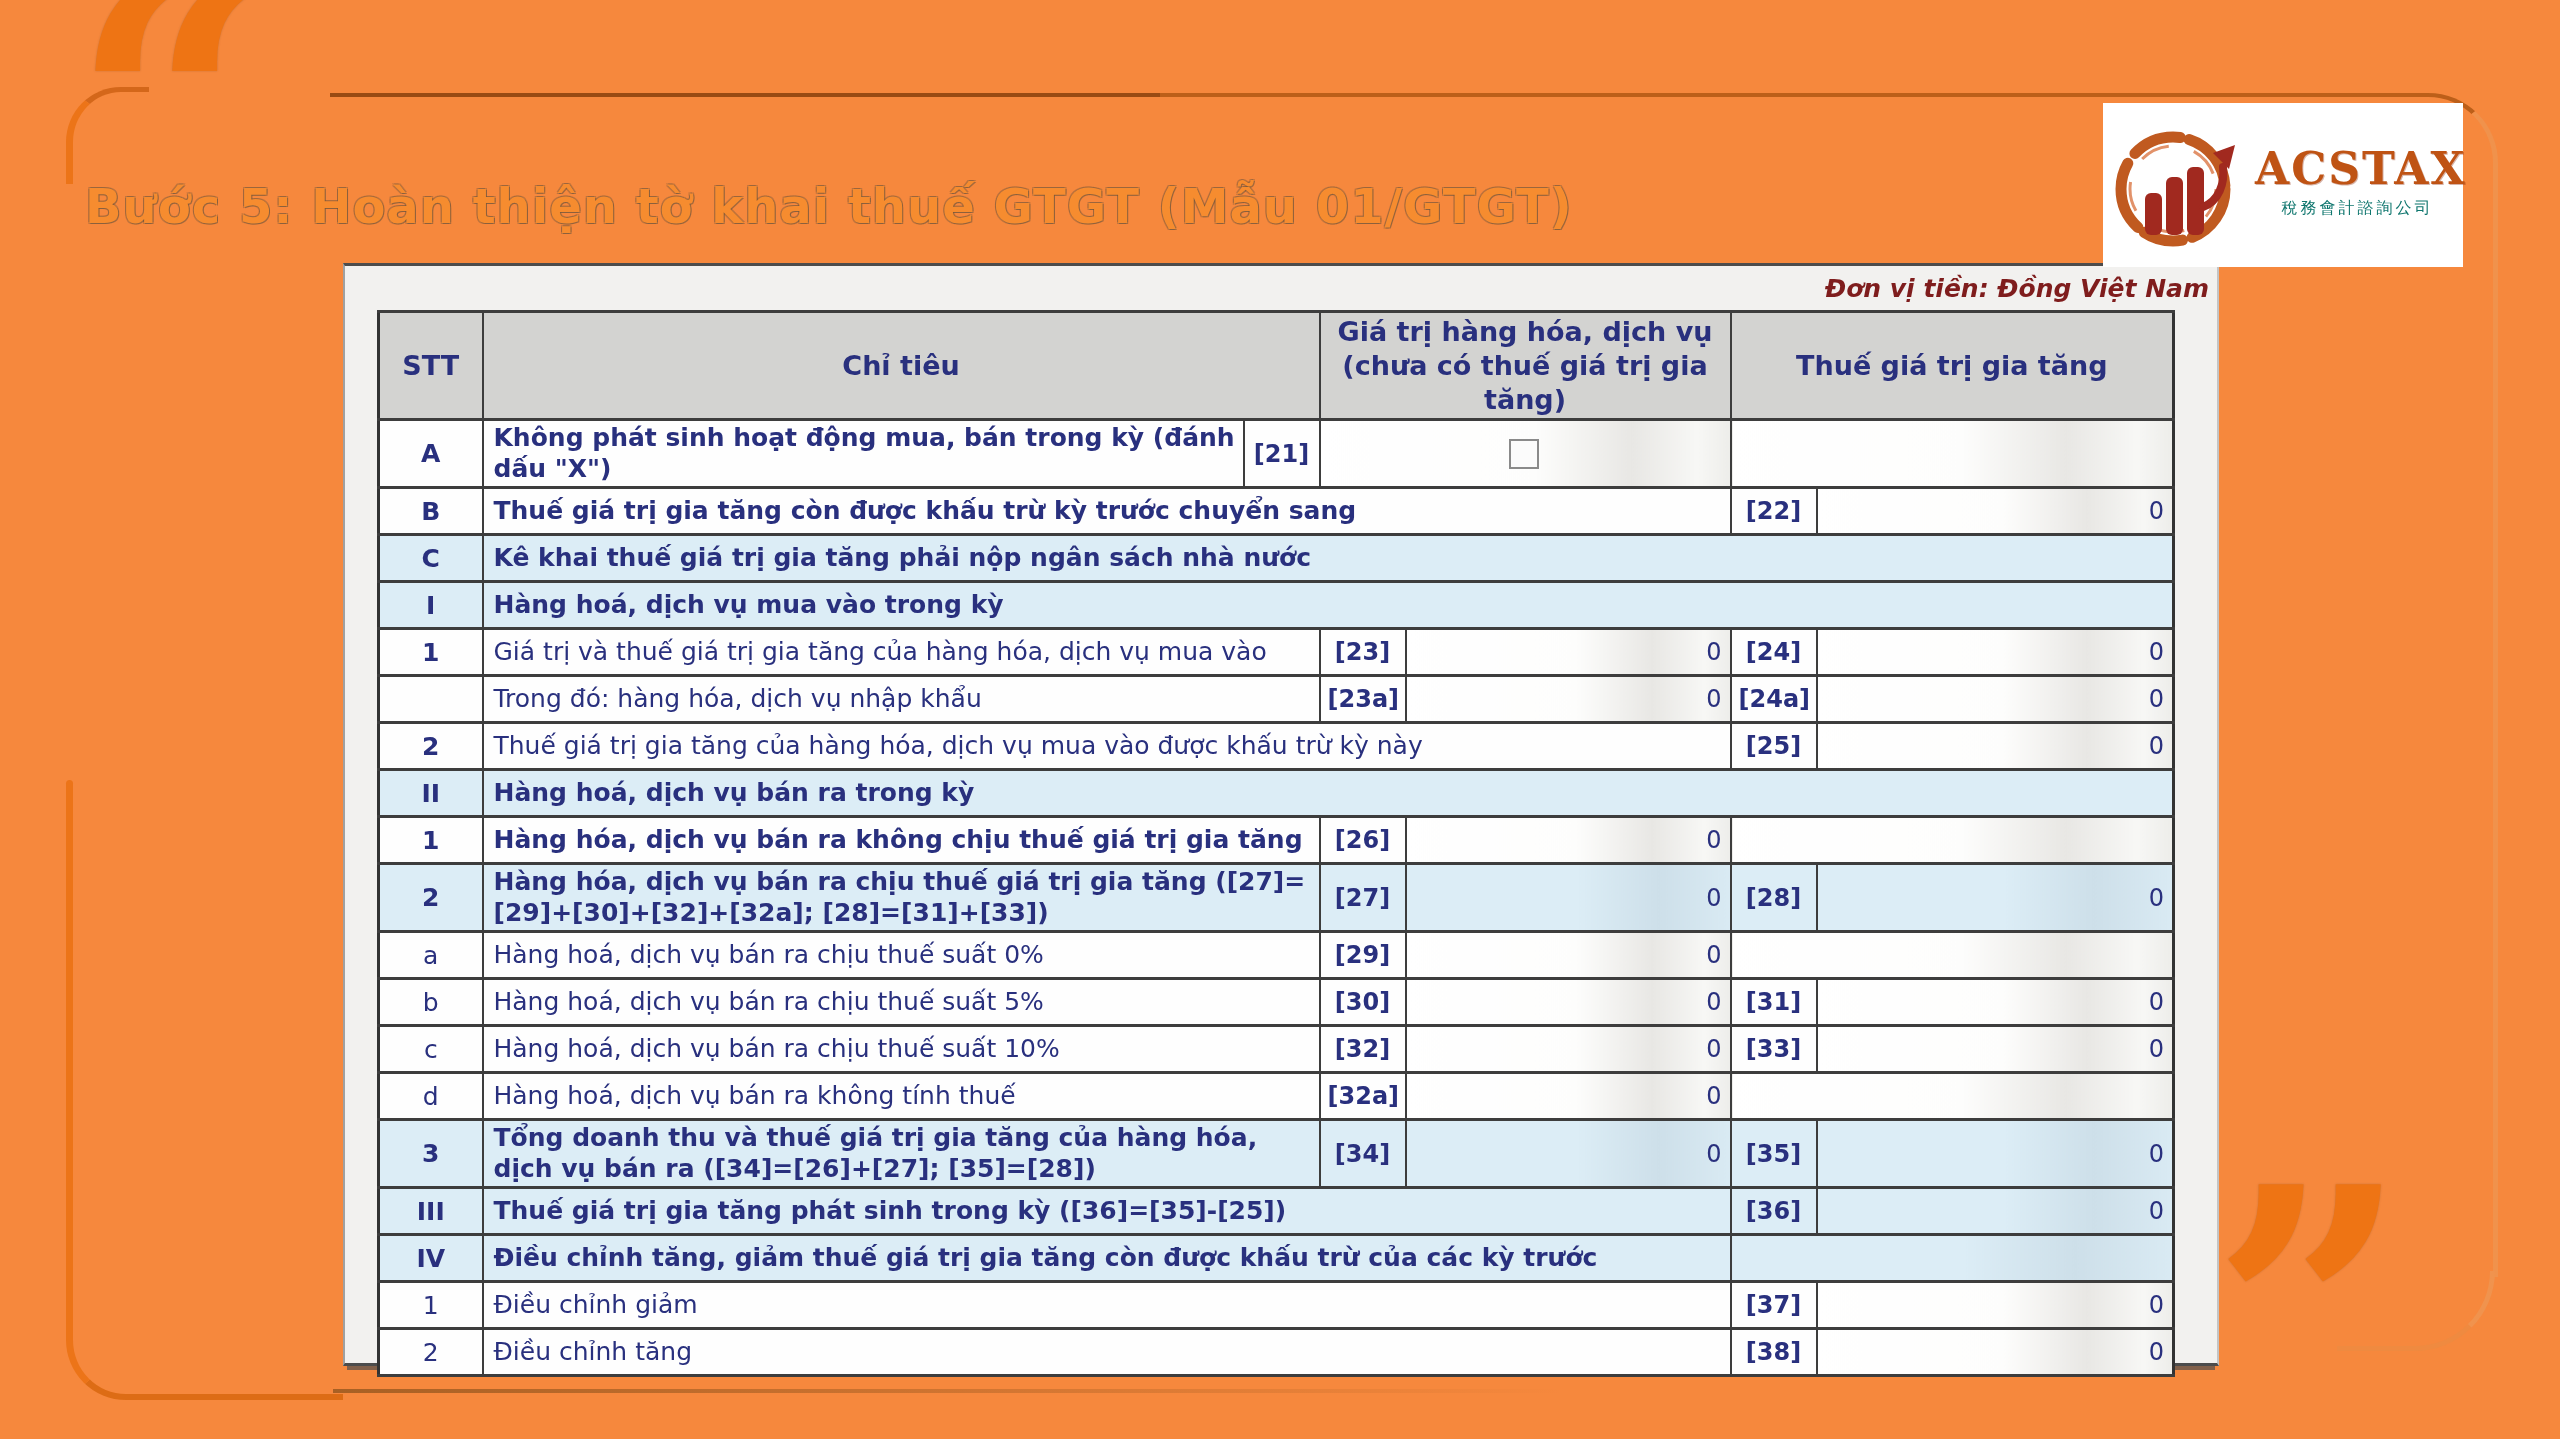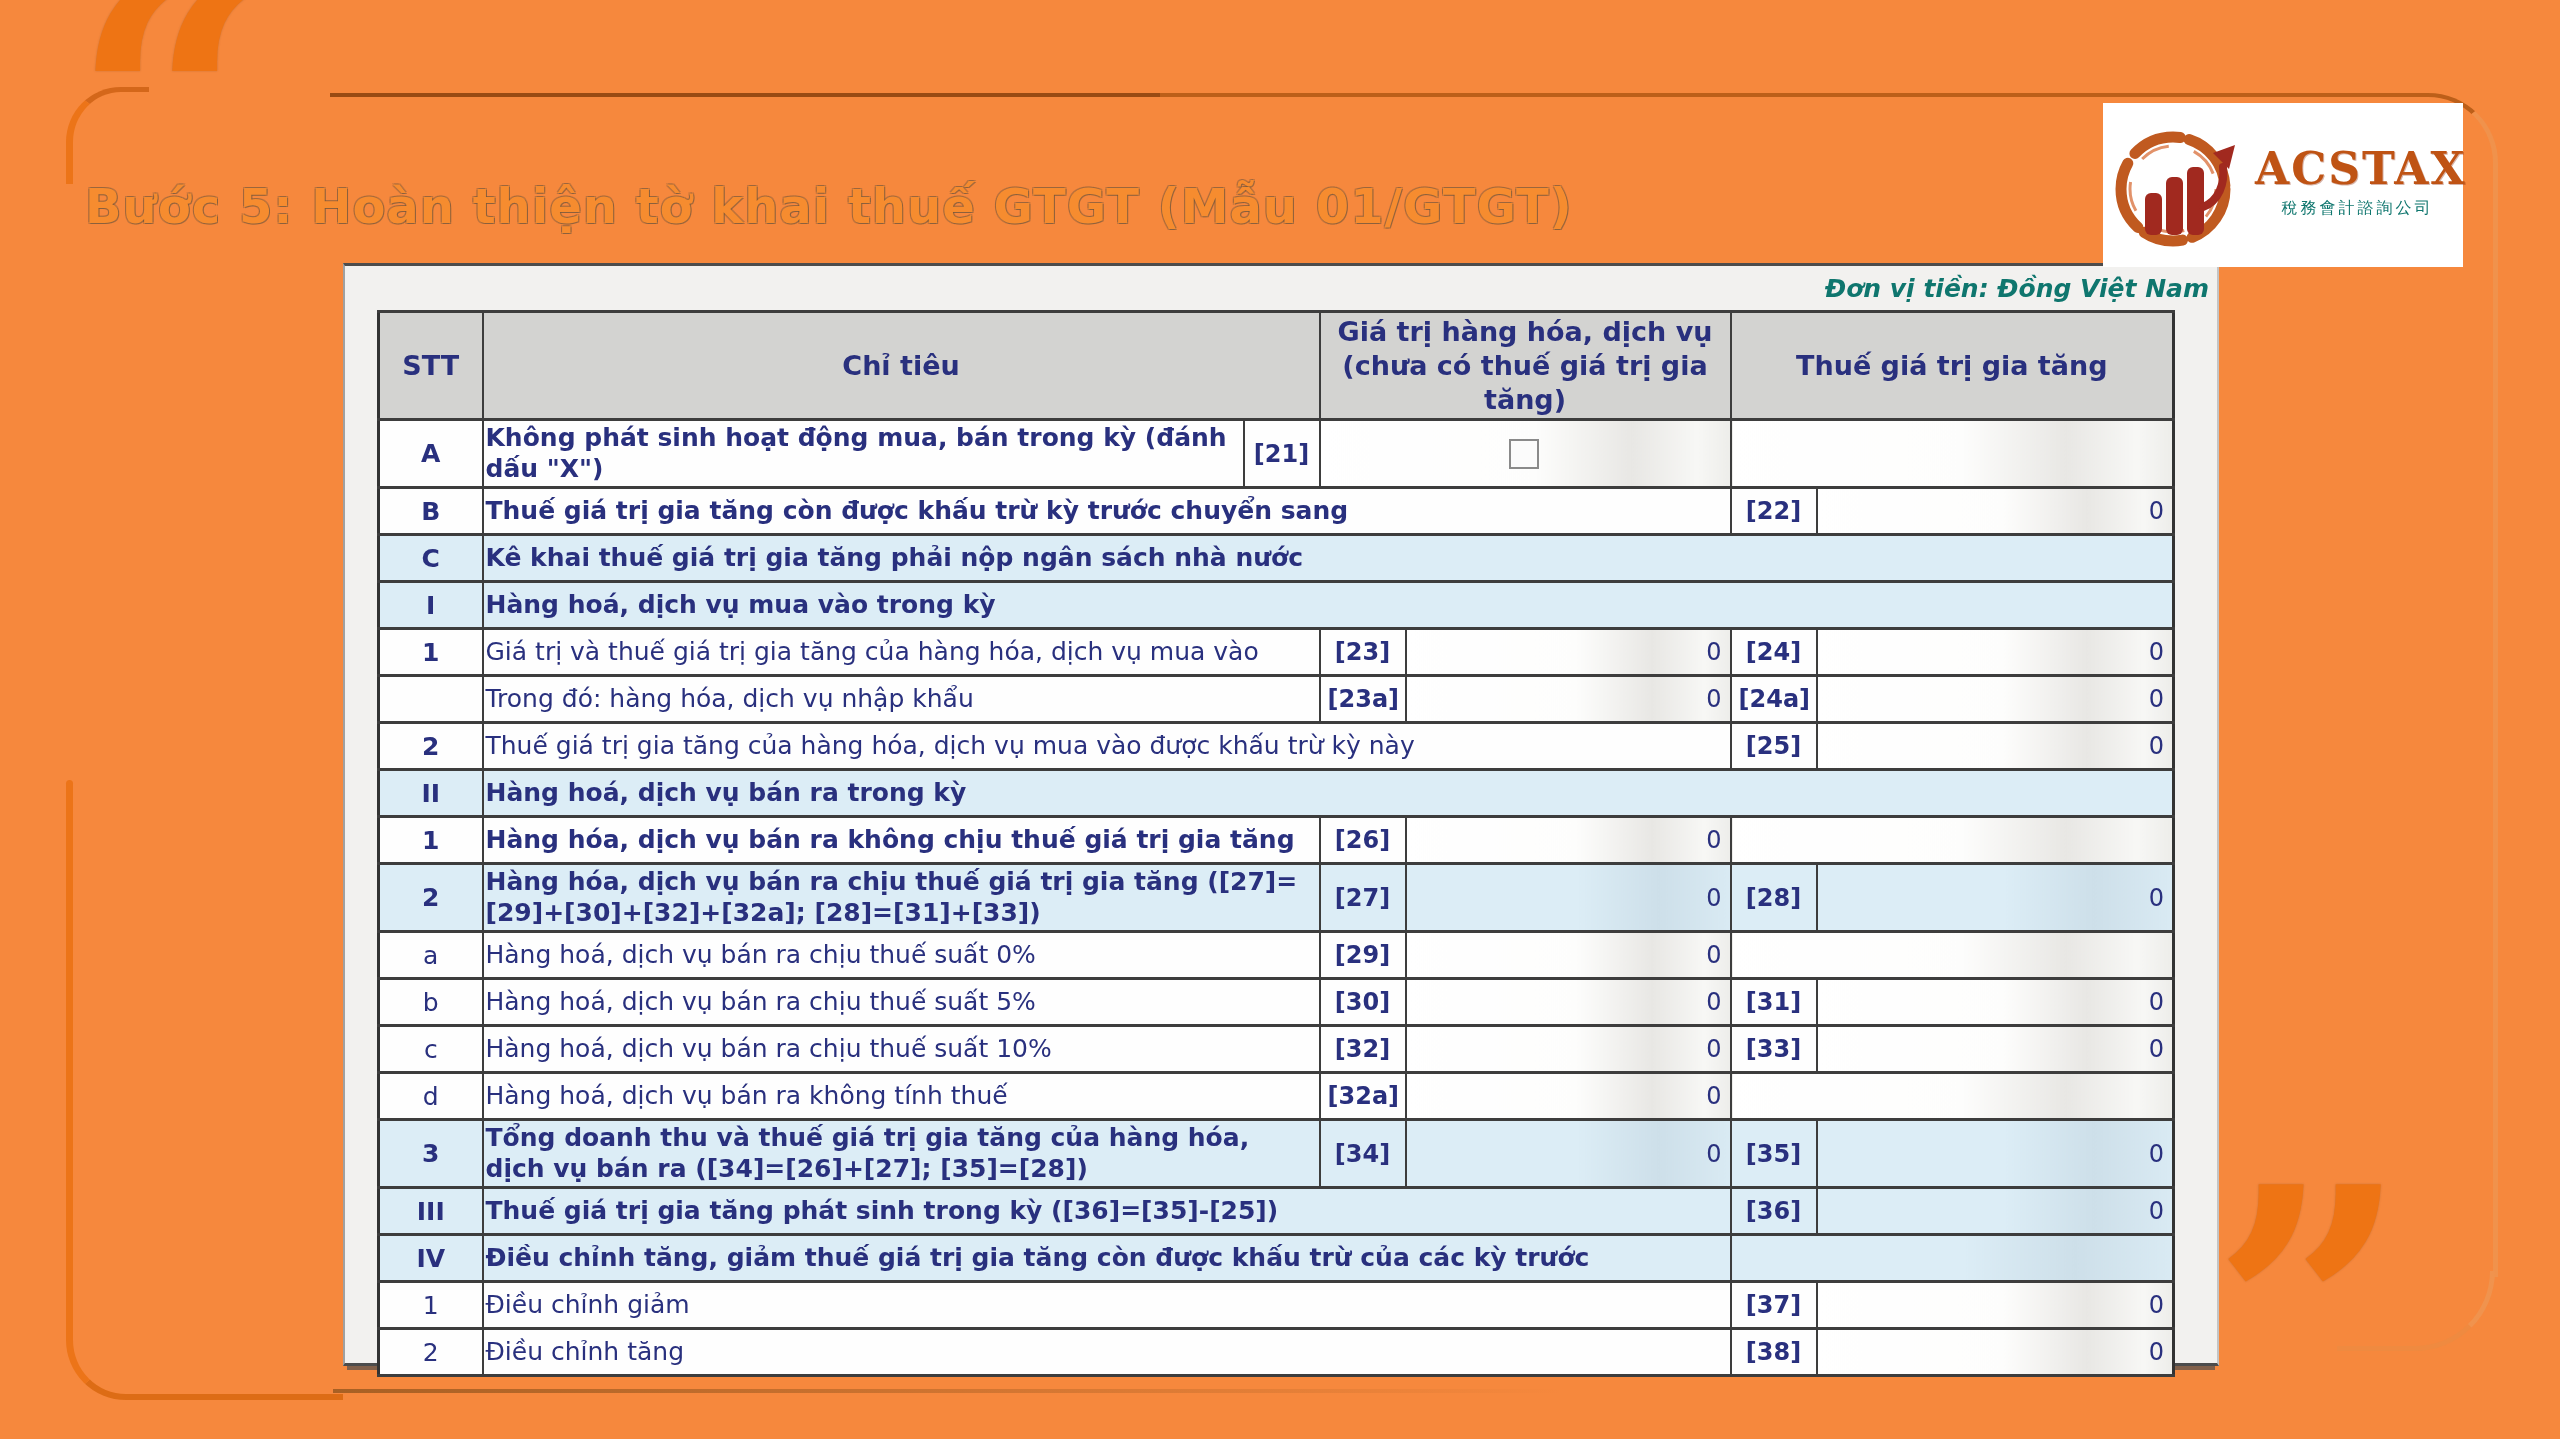--- a/index.html
+++ b/index.html
@@ -32,34 +32,34 @@
       letter-spacing:1px;white-space:nowrap;
       text-shadow:1px 1px 0 rgba(85,75,60,.50),-1px -1px 0 rgba(85,75,60,.35),
                   1px -1px 0 rgba(85,75,60,.33),-1px 1px 0 rgba(85,75,60,.33);}
 
   
   #panel{position:absolute;left:343px;top:263px;width:1872px;height:1097px;background:#f2f1ef;
       border-top:3px solid #4c4c4c;border-bottom:3px solid #4c4c4c;
       border-left:2px solid #a0a0a0;border-right:2px solid #c4c4c4;
       box-shadow:0 8px 0 -4px rgba(80,80,80,.7);}
   #currency-note{position:absolute;top:8px;right:8px;font-size:25px;font-weight:bold;font-style:italic;
-      color:#0f766e;}
+      color:#7f1d1d;}
 
   
   table#gtgt{position:absolute;left:32px;top:44px;border-collapse:collapse;table-layout:fixed;
       width:1795px;border:3px solid #333;}
   #gtgt td{border:2px solid #3d3d3d;border-top-width:3px;border-bottom-width:3px;
       color:#29307e;font-size:25px;overflow:hidden;padding:2px 6px;}
   #gtgt tr.white td{background:#fefefe;}
   #gtgt tr.blue  td{background:#dcedf6;}
   #gtgt td.head{background:#d3d3d1 !important;font-weight:bold;text-align:center;font-size:27px;
       white-space:pre-line;line-height:1.25;margin-left:48px;}
   #gtgt td.stt{text-align:center;}
   #gtgt td.code{text-align:center;font-weight:600;font-size:24px;padding:2px 7px;}
-  #gtgt td.label{padding-left:2px;line-height:1.22;}
+  #gtgt td.label{padding-left:10px;line-height:1.22;}
   #gtgt td.b{font-weight:bold;}
   #gtgt tr.white td.value{background:linear-gradient(90deg,#ffffff 0%,#fdfdfc 52%,#e8e7e4 76%,#f7f7f5 92%,#ededea 100%);}
   #gtgt tr.blue td.value{background:linear-gradient(90deg,#dcedf6 0%,#dcedf6 52%,#cddfe9 78%,#d9eaf3 100%);}
   #gtgt td.value{text-align:right;font-size:24px;padding-right:8px;}
   #gtgt td.chk{text-align:center;}
   .checkbox{display:inline-block;width:26px;height:26px;border:2px solid #8a8a8a;background:#fbfbfb;
       vertical-align:middle;}
 
   
   #logo-box{position:absolute;left:2103px;top:103px;width:360px;height:164px;background:#fff;}

